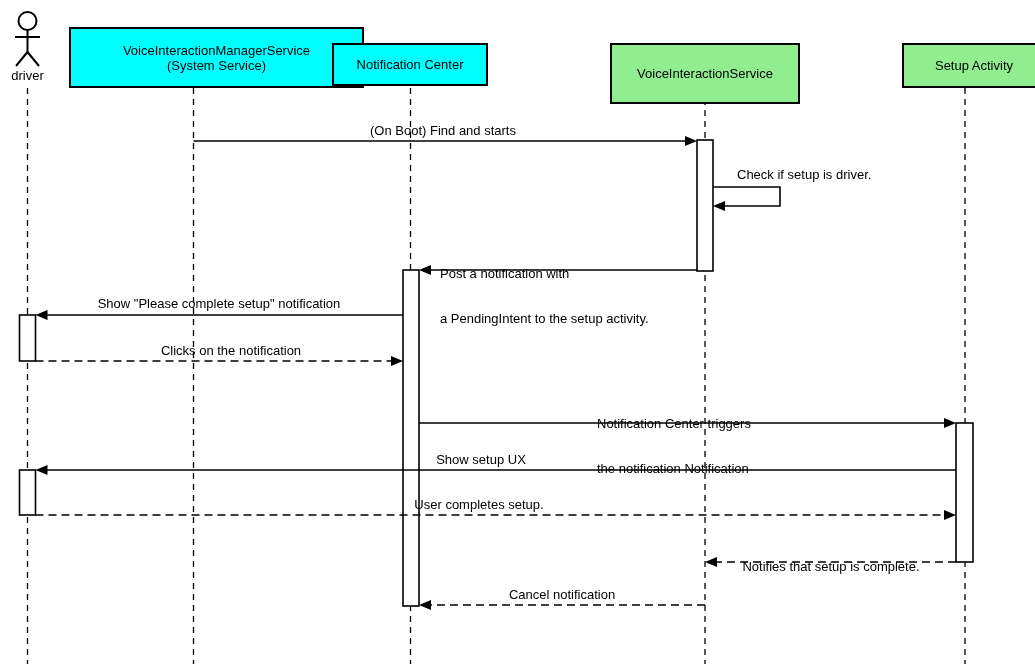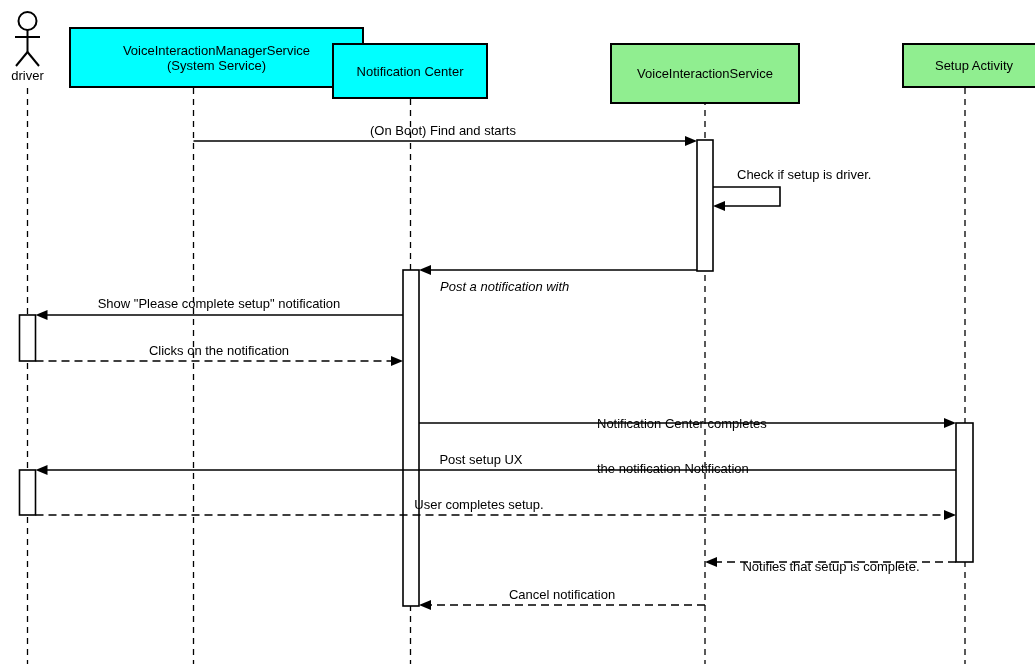--- a/index.html
+++ b/index.html
@@ -104,48 +104,49 @@
       </g>
     </g>
   </svg>
 
   <div class="actor-label" style="left:27.5px;top:68px;">driver</div>
 
   <div class="participant cyan" style="left:69px;top:27px;width:295px;height:61px;">
     <div>VoiceInteractionManagerService</div>
     <div>(System Service)</div>
   </div>
-  <div class="participant cyan" style="left:332px;top:43px;width:156px;height:56px;">
+  <div class="participant cyan" style="left:332px;top:43px;width:156px;height:43px;">
     <div>Notification Center</div>
   </div>
   <div class="participant green" style="left:610px;top:43px;width:190px;height:61px;">
     <div>VoiceInteractionService</div>
   </div>
   <div class="participant green" style="left:902px;top:43px;width:144px;height:45px;">
     <div>Setup Activity</div>
   </div>
 
   <div class="msg center" style="left:443px;top:123px;">(On Boot) Find and starts</div>
 
   <div class="msg" style="left:737px;top:167px;">Check if setup is driver.</div>
 
-  <div class="msg" style="left:440px;top:249px;font-style:italic;">
+  <div class="msg" style="left:440px;top:236px;">
     <div>Post a notification with</div>
+    <div>a PendingIntent to the setup activity.</div>
   </div>
 
   <div class="msg center" style="left:219px;top:296px;">Show "Please complete setup" notification</div>
 
-  <div class="msg center" style="left:219px;top:343px;">Clicks on the notification</div>
+  <div class="msg center" style="left:231px;top:343px;">Clicks on the notification</div>
 
   <div class="msg" style="left:597px;top:386px;">
-    <div>Notification Center completes</div>
+    <div>Notification Center triggers</div>
     <div>the notification Notification</div>
   </div>
 
-  <div class="msg center" style="left:481px;top:452px;">Post setup UX</div>
+  <div class="msg center" style="left:481px;top:452px;">Show setup UX</div>
 
   <div class="msg center" style="left:479px;top:497px;">User completes setup.</div>
 
   <div class="msg center" style="left:831px;top:543px;margin-top:16px;">Notifies that setup is complete.</div>
 
   <div class="msg center" style="left:562px;top:587px;">Cancel notification</div>
 
 </div>
 
 </body></html>

